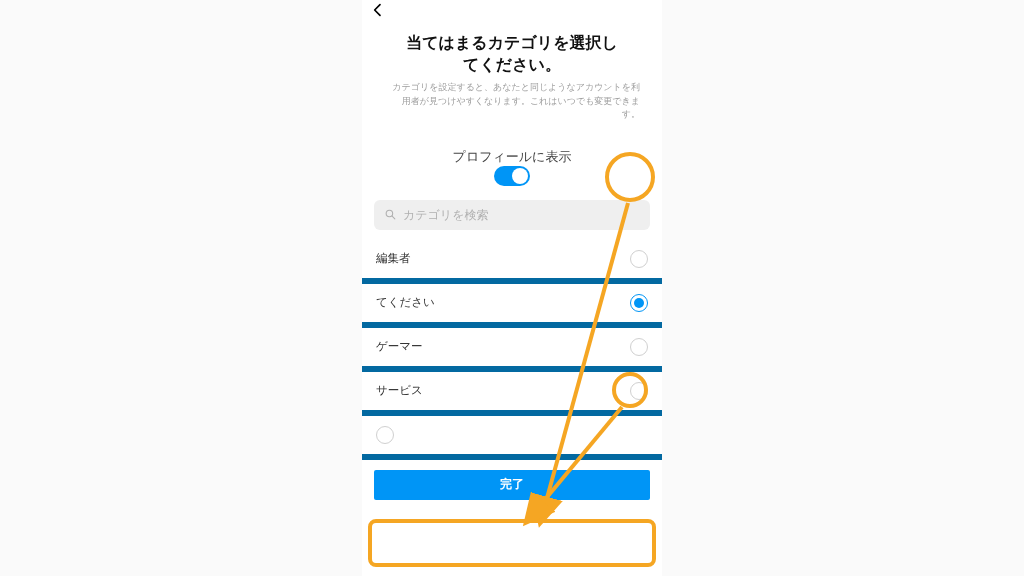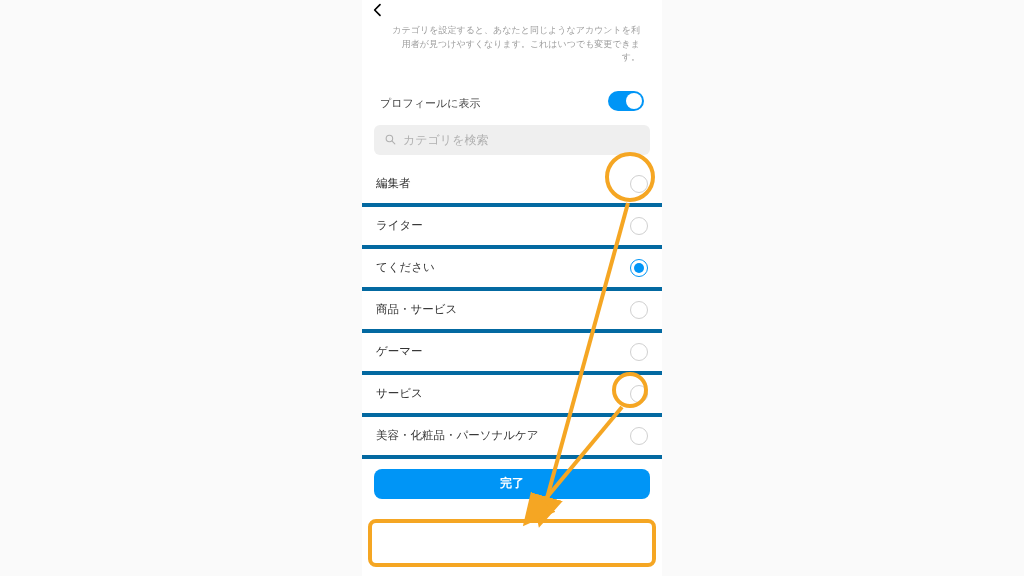--- a/index.html
+++ b/index.html
@@ -33,23 +33,23 @@
       padding: 8px 18px 6px;
       color: #111;
     }
     .subtext {
       text-align: right;
       font-size: 9px; line-height: 1.5;
       color: #9e9e9e;
       padding: 0 22px 18px;
     }
     .showrow {
-      display: flex; justify-content: space-between; align-items: flex-end;
+      display: flex; justify-content: space-between; align-items: center;
       padding: 8px 18px 14px;
-      font-size: 11px; color: #444;
+      font-size: 13px; color: #444; flex-direction: column;
     }
     .toggle {
       width: 36px; height: 20px; border-radius: 10px;
       background: #0095f6; position: relative; cursor: pointer;
     }
     .toggle::after {
       content: ''; position: absolute; right: 2px; top: 2px;
       width: 16px; height: 16px; border-radius: 50%; background: #fff;
     }
     .searchwrap { padding: 0 12px 10px; }
@@ -66,37 +66,37 @@
     }
     .searchbox input::placeholder { color: #b0b0b0; }
     .section-label {
       font-size: 10px; font-weight: 700; color: #222;
       padding: 6px 14px 6px;
     }
     .list { }
     .item {
       display: flex; justify-content: space-between; align-items: center;
       padding: 10px 14px;
-      border-bottom: 4px solid #0369a1;
+      border-bottom: 6px solid #0369a1;
       font-size: 11.5px; color: #333;
       cursor: pointer;
     }
     .radio {
       width: 18px; height: 18px; border-radius: 50%;
       border: 1.5px solid #d0d0d0; background: #fff;
       display: flex; align-items: center; justify-content: center;
     }
     .radio.selected { border-color: #0095f6; }
     .radio.selected::after {
       content: ''; width: 10px; height: 10px; border-radius: 50%;
       background: #0095f6;
     }
     .footer { padding: 10px 12px 16px; }
     .donebtn {
-      width: 100%; height: 30px; border: none; border-radius: 8px;
+      width: 100%; height: 30px; border: none; border-radius: 2px;
       background: #0095f6; color: #fff; font-size: 12px; font-weight: 600;
       cursor: pointer;
     }
 
     
     .halo {
       position: absolute; border: 4px solid #f5a623; border-radius: 50%;
       pointer-events: none;
     }
     .halo-toggle { width: 50px; height: 50px; left: 605px; top: 152px; }
@@ -112,20 +112,24 @@
 
 <div class="phone">
   <div class="topbar">
     <div class="back">
       <svg viewBox="0 0 24 24">
           <path d="M15 4 L7 12 L15 20" stroke="#000" stroke-width="2.5" fill="none" stroke-linecap="round" stroke-linejoin="round"></path>
         </svg>
     </div>
   </div>
 
+  <h1 class="heading">
+    <span>当てはまるカテゴリを選択し</span><br>
+    <span>てください。</span>
+  </h1>
   <p class="subtext">カテゴリを設定すると、あなたと同じようなアカウントを利用者が見つけやすくなります。これはいつでも変更できます。</p>
 
   <div class="showrow">
     <span>プロフィールに表示</span>
     <div class="toggle"></div>
   </div>
 
   <div class="searchwrap">
     <div class="searchbox">
       <svg width="13" height="13" viewBox="0 0 24 24">
@@ -136,41 +140,32 @@
     </div>
   </div>
 
 
   <div class="list" id="cat-list">
       <div class="item">
         <span>編集者</span>
         <span class="radio"></span>
       </div>
       <div class="item">
-        <span>ライター</span>
-        <span class="radio"></span>
-      </div>
-      <div class="item">
         <span>てください</span>
         <span class="radio selected"></span>
-      </div>
-      <div class="item">
-        <span>商品・サービス</span>
-        <span class="radio"></span>
       </div>
       <div class="item">
         <span>ゲーマー</span>
         <span class="radio"></span>
       </div>
       <div class="item">
         <span>サービス</span>
         <span class="radio"></span>
       </div>
       <div class="item">
-        <span>美容・化粧品・パーソナルケア</span>
         <span class="radio"></span>
       </div>
     </div>
 
   <div class="footer">
     <button class="donebtn">完了</button>
   </div>
 </div>
 
 <div class="halo halo-toggle"></div>

